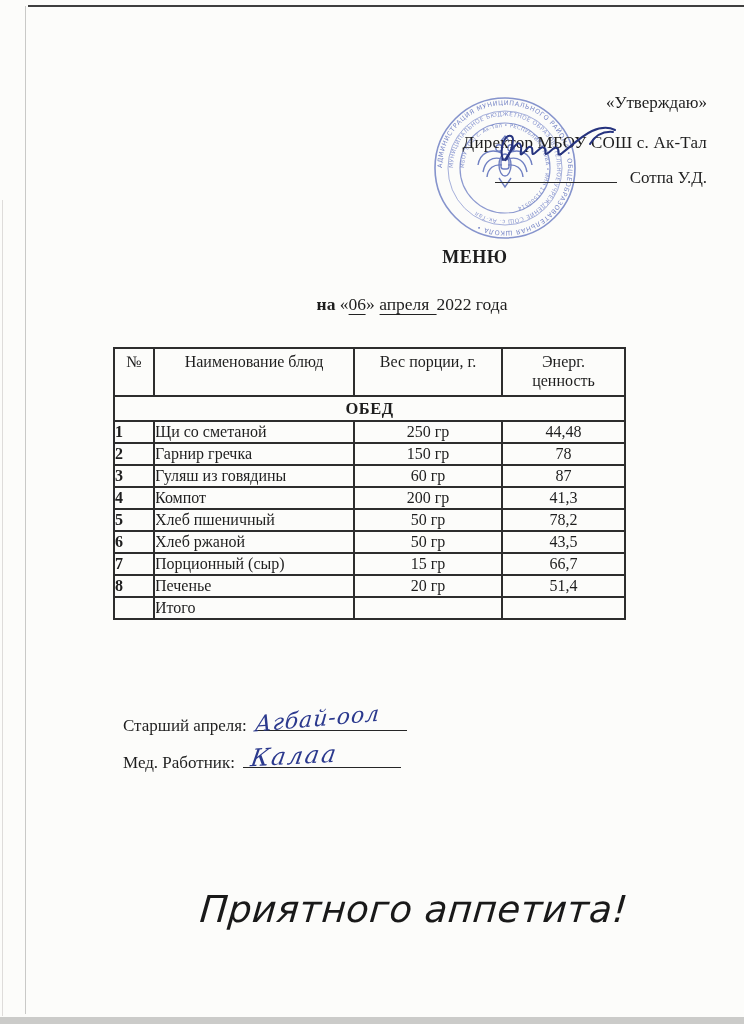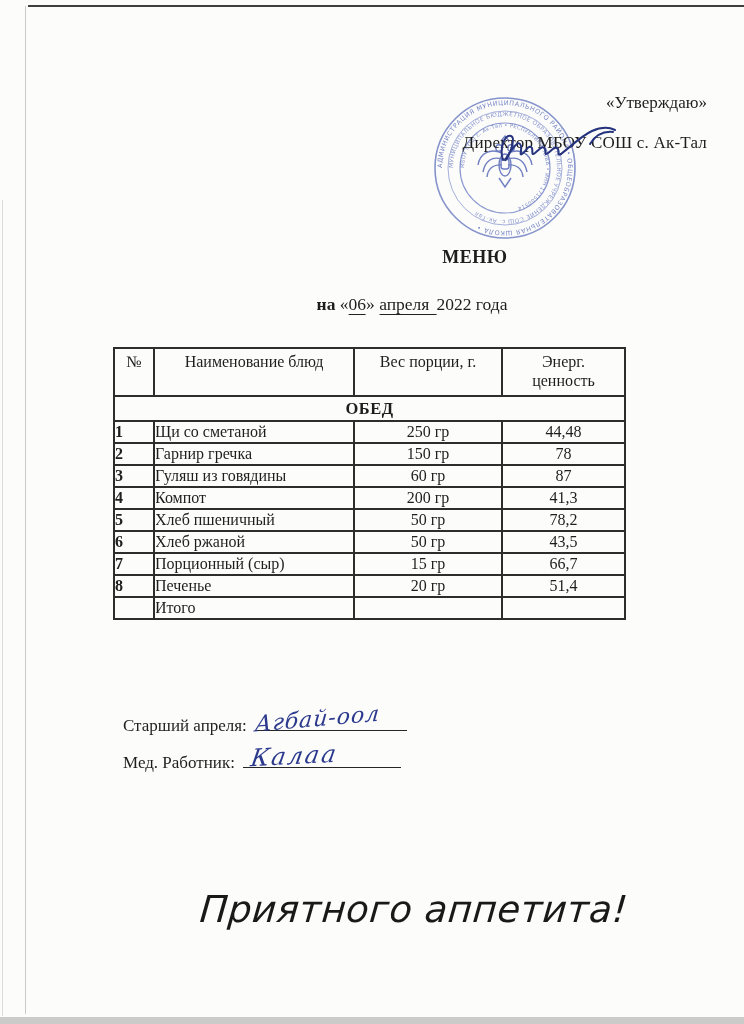--- a/index.html
+++ b/index.html
@@ -105,20 +105,24 @@
       <circle cx="81" cy="55" r="3.2"></circle>
       <path d="M71,48 L75,43 L79,48"></path>
       <path d="M69,85 L75,94 L81,85"></path>
       <rect x="71" y="66" width="8" height="10" rx="2.5"></rect>
     </g>
   </svg>
 
   <div class="approval">
     <div class="l1">«Утверждаю»</div>
     <div class="l2">Директор МБОУ СОШ с. Ак-Тал</div>
+    <div class="l3">
+      <span class="sig-underline"></span>
+      <span>Сотпа У.Д.</span>
+    </div>
   </div>
 
   <svg class="dir-sign" viewBox="0 0 135 48">
     <g fill="none" stroke="#26337e" stroke-width="2" stroke-linecap="round">
       <path d="M8,38 C4,26 10,12 16,14 C22,16 12,40 10,38 C20,22 24,18 26,24 C27,28 24,34 27,32 C32,28 34,22 37,26 C38,30 36,34 40,31 C45,27 47,23 50,27 C51,30 49,34 53,31 C58,27 60,24 63,27 C64,30 62,34 66,32"></path>
       <path d="M66,32 C74,26 86,14 97,9 C106,5 114,5 120,8"></path>
       <path d="M95,22 C100,14 108,9 118,10"></path>
     </g>
   </svg>
 

